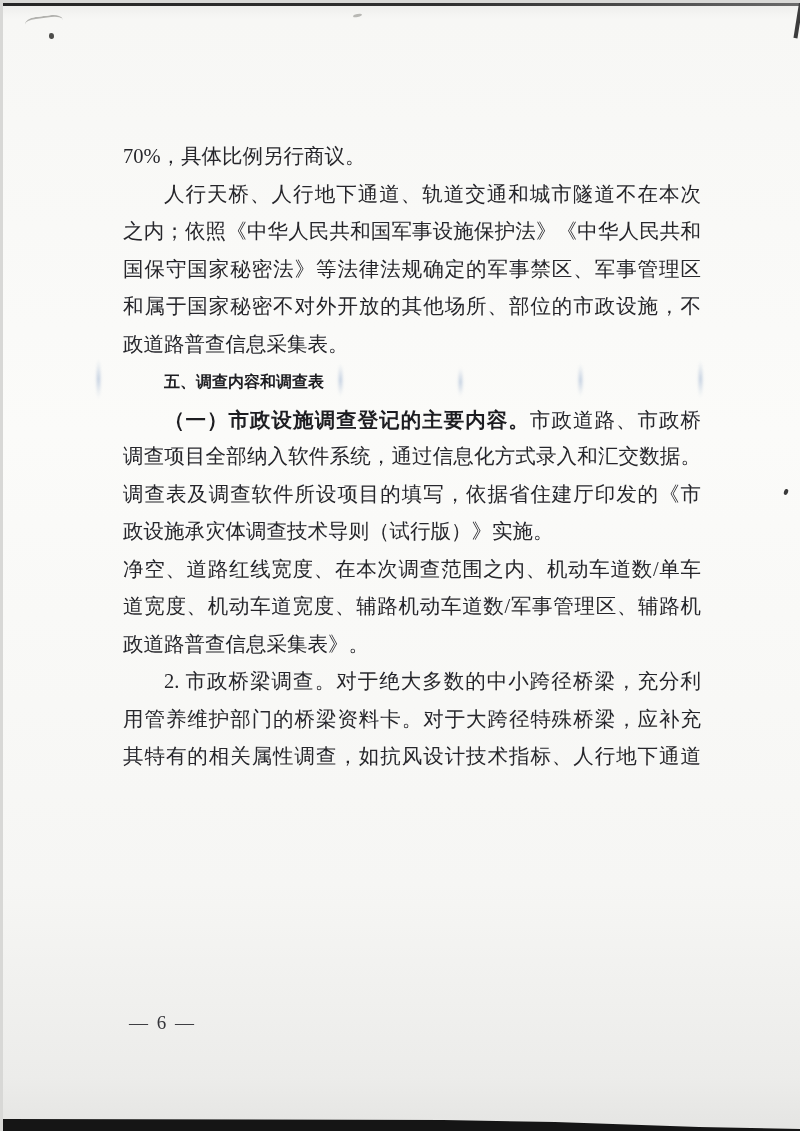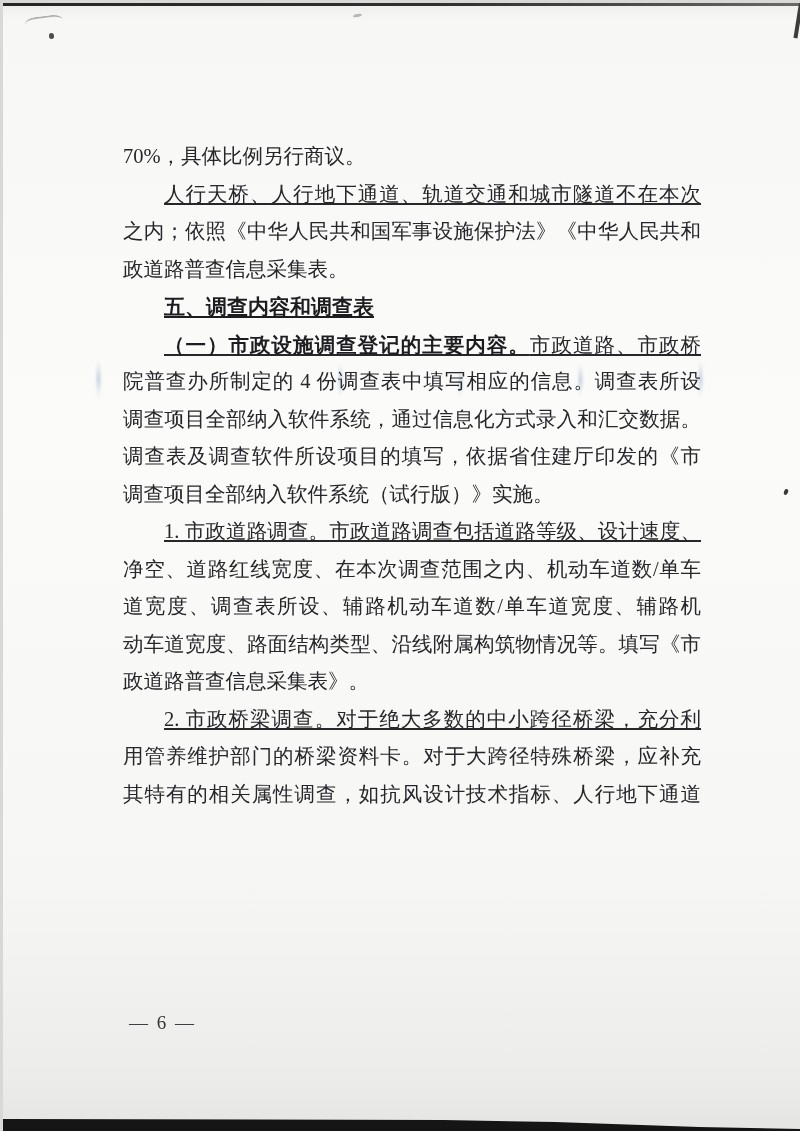--- a/index.html
+++ b/index.html
@@ -64,25 +64,25 @@
     position:absolute;left:120px;top:135px;width:578px;
     color:var(--ink,#26262b);
     font-size:20.5px;
   }
   .ln{
     margin:0;height:37.5px;line-height:37.5px;
     overflow:hidden;
     text-align:justify;text-align-last:justify;text-justify:inter-character;
   }
   .end{text-align-last:left;}
-  .indent{text-indent:41px;text-decoration:underline;}
+  .indent{text-indent:41px;}
   .head{
     font-weight:700;text-align-last:left;
     font-family:"Liberation Sans","DejaVu Sans",sans-serif;
-    font-size:21px;color:var(--ink-heavy,#1d1d21);
+    font-size:16px;color:var(--ink-heavy,#1d1d21);
   }
   .b{
     font-weight:700;
     font-family:"Liberation Sans","DejaVu Sans",sans-serif;
     color:var(--ink-heavy,#1d1d21);
   }
   .pagenum{
     position:absolute;left:126px;top:1006px;width:90px;
     font-size:19px;letter-spacing:2px;color:#35353a;
     line-height:28px;
@@ -106,31 +106,30 @@
   <div class="sm sm1"></div>
   <div class="sm sm2"></div>
   <div class="sm sm3"></div>
   <div class="sm sm4"></div>
   <div class="sm sm5"></div>
 
   <main class="textblock">
     <p class="ln end">70%，具体比例另行商议。</p>
     <p class="ln indent">人行天桥、人行地下通道、轨道交通和城市隧道不在本次</p>
     <p class="ln">之内；依照《中华人民共和国军事设施保护法》《中华人民共和</p>
+    <p class="ln">国保守国家秘密法》等法律法规确定的军事禁区、军事管理区</p>
+    <p class="ln">和属于国家秘密不对外开放的其他场所、部位的市政设施，不</p>
     <p class="ln end">政道路普查信息采集表。</p>
     <p class="ln head indent">五、调查内容和调查表</p>
     <p class="ln indent"><span class="b">（一）市政设施调查登记的主要内容。</span><span>市政道路、市政桥</span></p>
-    <p class="ln">院普查办所制定的 4 份调查表中填写相应的信息。调查表所设</p>
     <p class="ln">调查项目全部纳入软件系统，通过信息化方式录入和汇交数据。</p>
     <p class="ln">调查表及调查软件所设项目的填写，依据省住建厅印发的《市</p>
-    <p class="ln end">调查项目全部纳入软件系统（试行版）》实施。</p>
-    <p class="ln indent">1. 市政道路调查。市政道路调查包括道路等级、设计速度、</p>
+    <p class="ln end">政设施承灾体调查技术导则（试行版）》实施。</p>
     <p class="ln">净空、道路红线宽度、在本次调查范围之内、机动车道数/单车</p>
-    <p class="ln">道宽度、调查表所设、辅路机动车道数/单车道宽度、辅路机</p>
-    <p class="ln">动车道宽度、路面结构类型、沿线附属构筑物情况等。填写《市</p>
+    <p class="ln">道宽度、机动车道宽度、辅路机动车道数/军事管理区、辅路机</p>
     <p class="ln end">政道路普查信息采集表》。</p>
     <p class="ln indent">2. 市政桥梁调查。对于绝大多数的中小跨径桥梁，充分利</p>
     <p class="ln">用管养维护部门的桥梁资料卡。对于大跨径特殊桥梁，应补充</p>
     <p class="ln">其特有的相关属性调查，如抗风设计技术指标、人行地下通道</p>
   </main>
 
   <div class="pagenum">— 6 —</div>
 
 </div>
 

